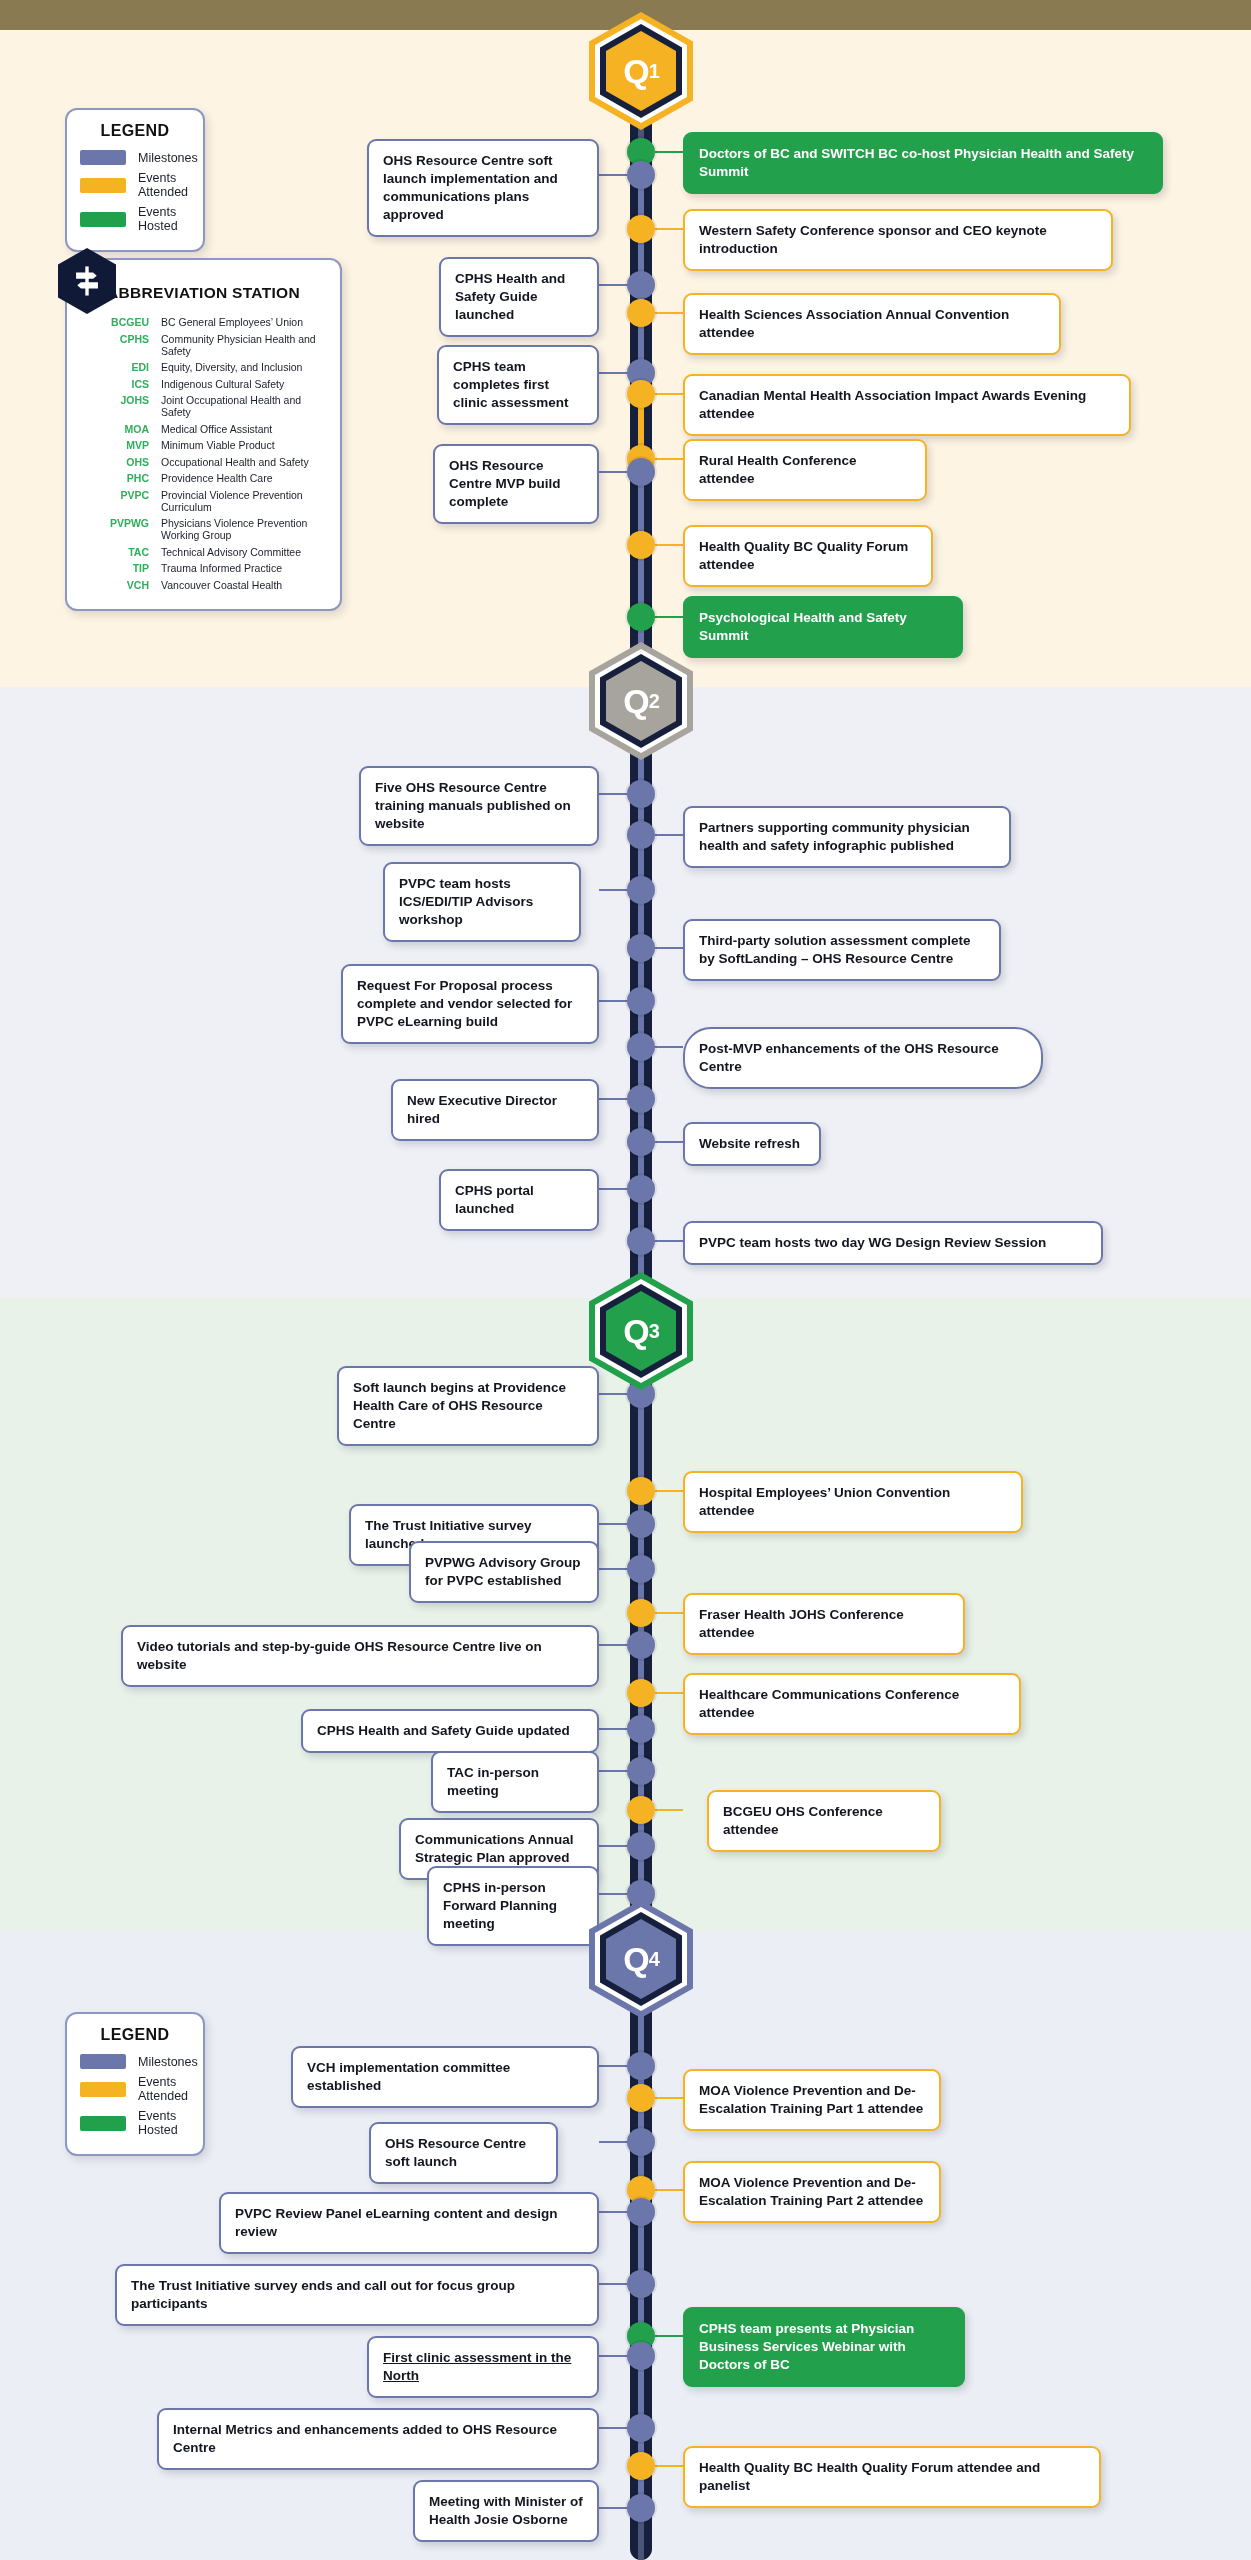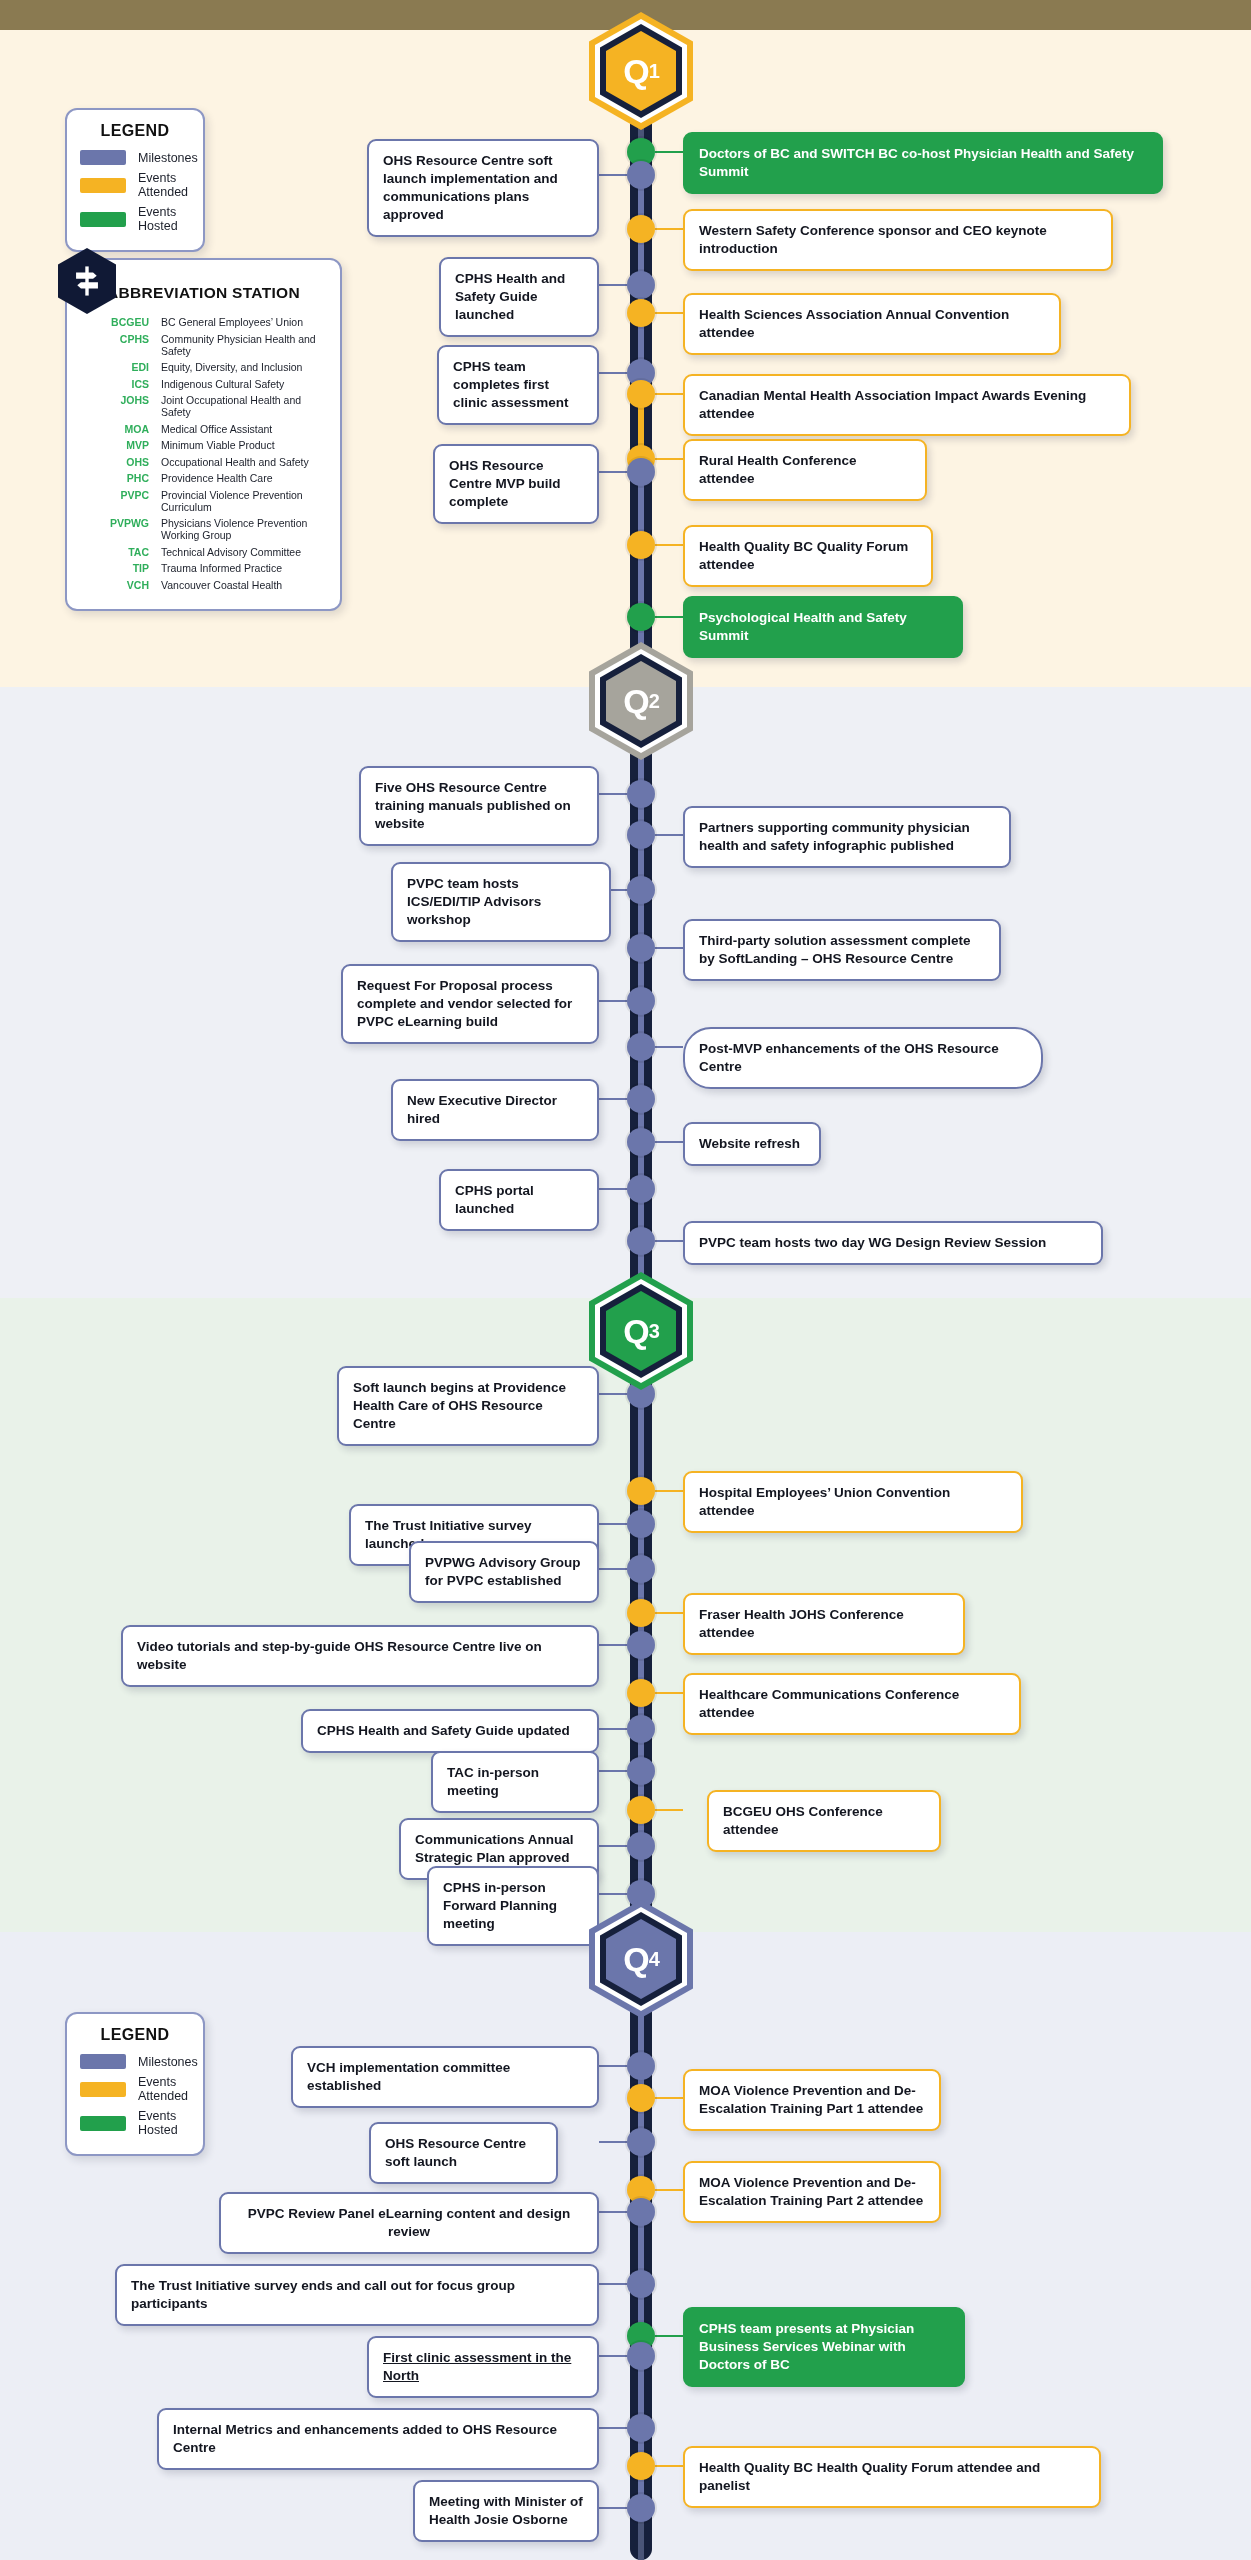--- a/index.html
+++ b/index.html
@@ -363,21 +363,21 @@
       <div class="box milestone" style="width: 240px; min-height: 56px; top: 766px; left: 359px;">
         <span class="tx">Five OHS Resource Centre training manuals published on website</span>
       </div>
       <div class="conn milestone" style="left: 599px; width: 28px; top: 793px;"></div>
       <div class="dot milestone" style="top: 821px;"></div>
       <div class="box milestone" style="width: 328px; min-height: 58px; top: 806px; left: 683px;">
         <span class="tx">Partners supporting community physician health and safety infographic published</span>
       </div>
       <div class="conn milestone" style="left: 655px; width: 28px; top: 834px;"></div>
       <div class="dot milestone" style="top: 876px;"></div>
-      <div class="box milestone" style="width: 220px; min-height: 56px; top: 862px; left: 391px;">
+      <div class="box milestone" style="width: 198px; min-height: 56px; top: 862px; left: 383px;">
         <span class="tx">PVPC team hosts ICS/EDI/TIP Advisors workshop</span>
       </div>
       <div class="conn milestone" style="left: 599px; width: 28px; top: 889px;"></div>
       <div class="dot milestone" style="top: 934px;"></div>
       <div class="box milestone" style="width: 318px; min-height: 58px; top: 919px; left: 683px;">
         <span class="tx">Third-party solution assessment complete by SoftLanding – OHS Resource Centre</span>
       </div>
       <div class="conn milestone" style="left: 655px; width: 28px; top: 947px;"></div>
       <div class="dot milestone" style="top: 987px;"></div>
       <div class="box milestone" style="width: 258px; min-height: 74px; top: 964px; left: 341px;">
@@ -483,21 +483,21 @@
       <div class="box milestone" style="width: 189px; min-height: 40px; top: 2122px; left: 369px;">
         <span class="tx">OHS Resource Centre soft launch</span>
       </div>
       <div class="conn milestone" style="left: 599px; width: 28px; top: 2141px;"></div>
       <div class="dot attended" style="top: 2176px;"></div>
       <div class="box attended" style="width: 258px; min-height: 58px; top: 2161px; left: 683px;">
         <span class="tx">MOA Violence Prevention and De-Escalation Training Part 2 attendee</span>
       </div>
       <div class="conn attended" style="left: 655px; width: 28px; top: 2189px;"></div>
       <div class="dot milestone" style="top: 2198px;"></div>
-      <div class="box milestone" style="width: 380px; min-height: 40px; top: 2192px; left: 219px; text-align: center;">
+      <div class="box milestone" style="width: 380px; min-height: 40px; top: 2192px; left: 219px;">
         <span class="tx">PVPC Review Panel eLearning content and design review</span>
       </div>
       <div class="conn milestone" style="left: 599px; width: 28px; top: 2211px;"></div>
       <div class="dot milestone" style="top: 2270px;"></div>
       <div class="box milestone" style="width: 484px; min-height: 40px; top: 2264px; left: 115px;">
         <span class="tx">The Trust Initiative survey ends and call out for focus group participants</span>
       </div>
       <div class="conn milestone" style="left: 599px; width: 28px; top: 2283px;"></div>
       <div class="dot hosted" style="top: 2322px;"></div>
       <div class="box hosted" style="width: 282px; min-height: 58px; top: 2307px; left: 683px;">

